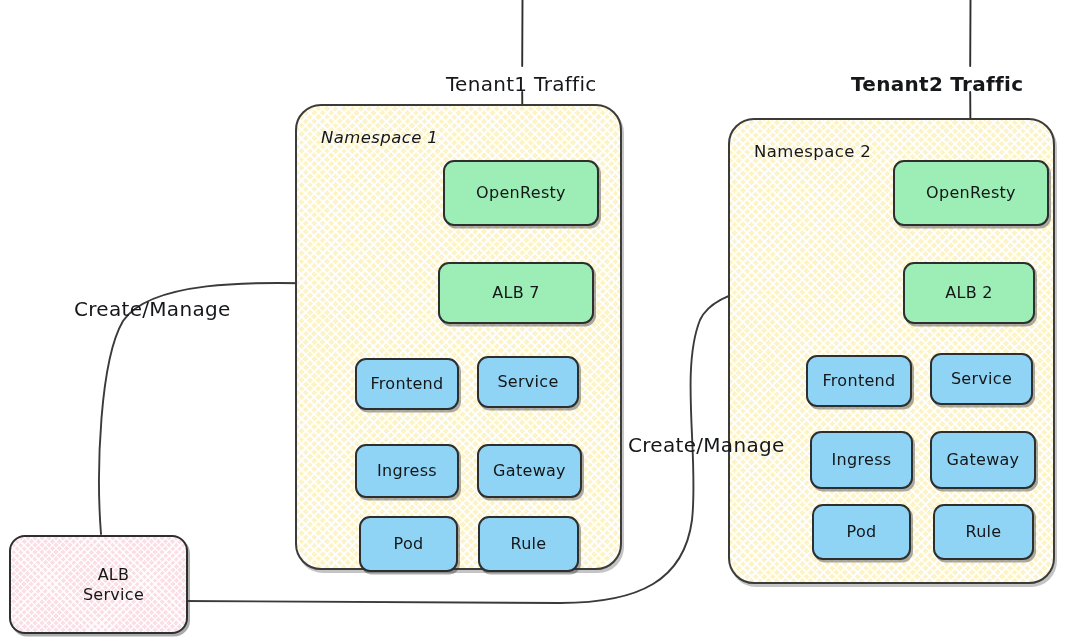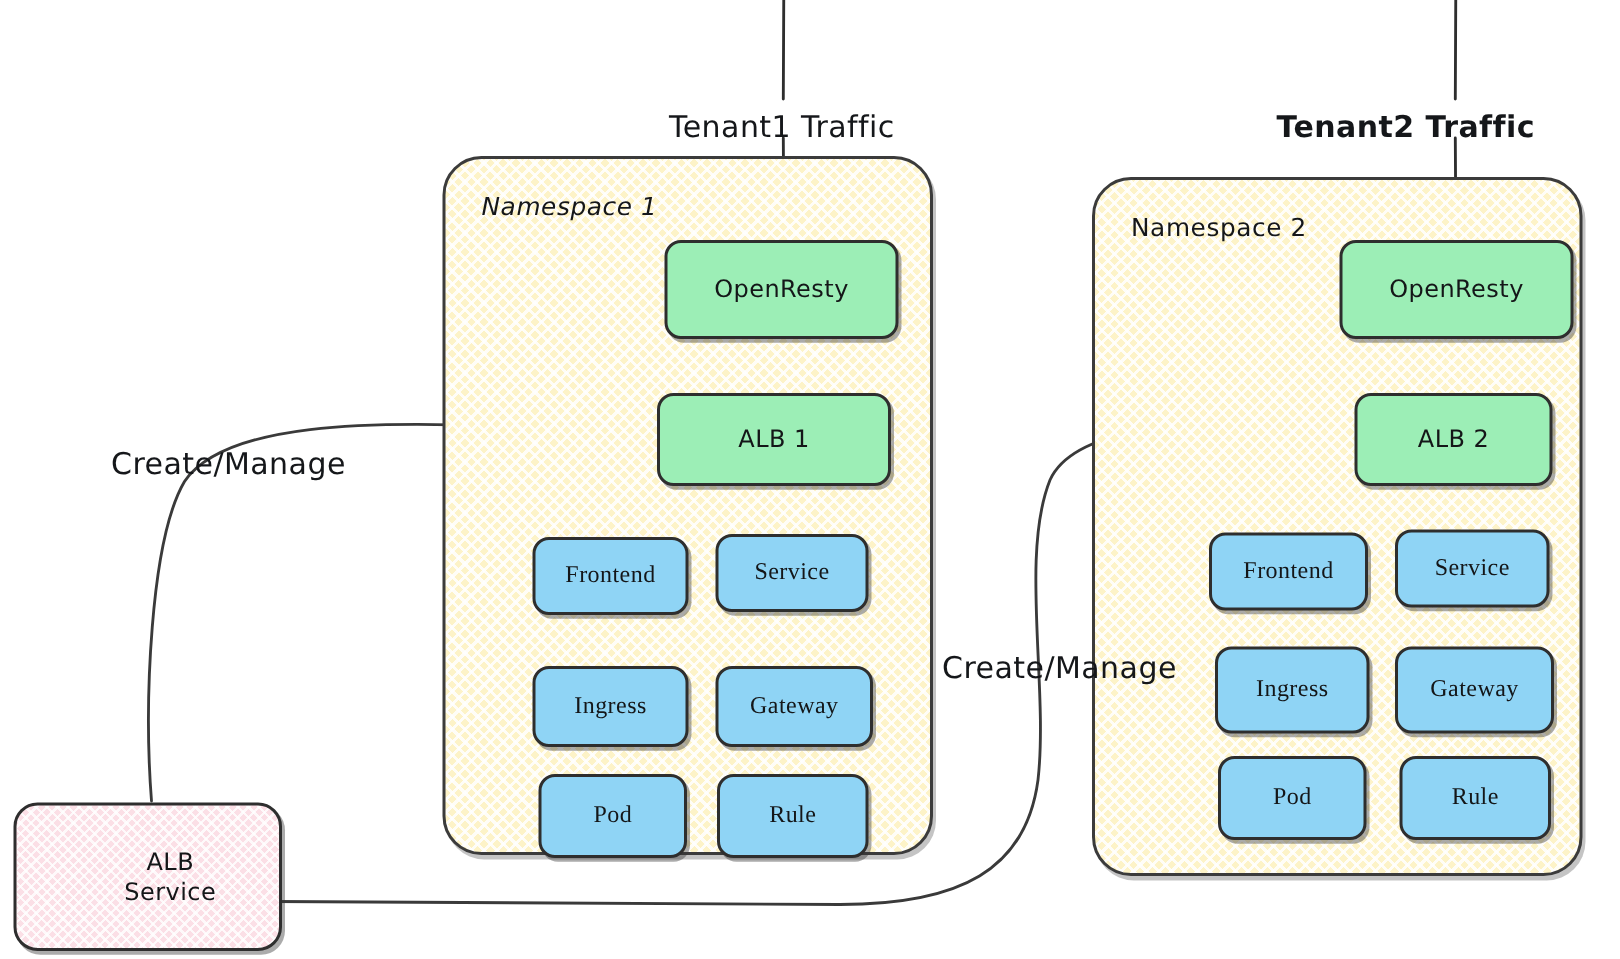--- a/index.html
+++ b/index.html
@@ -59,21 +59,21 @@
     border: 2.2px solid #2e2e2e;
     border-radius: 11px;
     font-size: 16px;
     color: #141618;
     text-align: left;
     letter-spacing: 0.3px;
     box-shadow: 2px 2.5px 0 rgba(55,55,55,0.42);
     line-height: 1.2;
   }
   .node.green  { background: #9ceeb6; }
-  .node.blue   { background: #8fd4f5; font-family: Liberation Serif, serif; }
+  .node.blue   { background: #8fd4f5; }
   .node.pink {
     background-color: #fbdfe6;
     background-image:
       repeating-linear-gradient(45deg,  rgba(255,255,255,0.80) 0 1.6px, rgba(255,255,255,0) 1.6px 5px),
       repeating-linear-gradient(-45deg, rgba(255,255,255,0.80) 0 1.6px, rgba(255,255,255,0) 1.6px 5px);
     border-radius: 16px;
     flex-direction: column;
   }
   .node.pink .ln { display: block; padding-left: 30px; }
 
@@ -117,21 +117,21 @@
 
   <div class="namespace" style="left:295px; top:104px; width:323px; height:462px;font-style:italic;">
     <div class="namespace-label">Namespace 1</div>
   </div>
 
   <div class="node green" style="left:443px; top:160px; width:152px; height:62px;">
     <span>OpenResty</span>
   </div>
 
   <div class="node green" style="left:438px; top:262px; width:152px; height:58px;">
-    <span>ALB 1</span>
+    <span>ALB 7</span>
   </div>
 
   <div class="node blue" style="left:355px; top:358px; width:100px; height:48px;">
     <span>Frontend</span>
   </div>
   <div class="node blue" style="left:477px; top:356px; width:98px; height:48px;">
     <span>Service</span>
   </div>
   <div class="node blue" style="left:355px; top:444px; width:100px; height:50px;">
     <span>Ingress</span>

